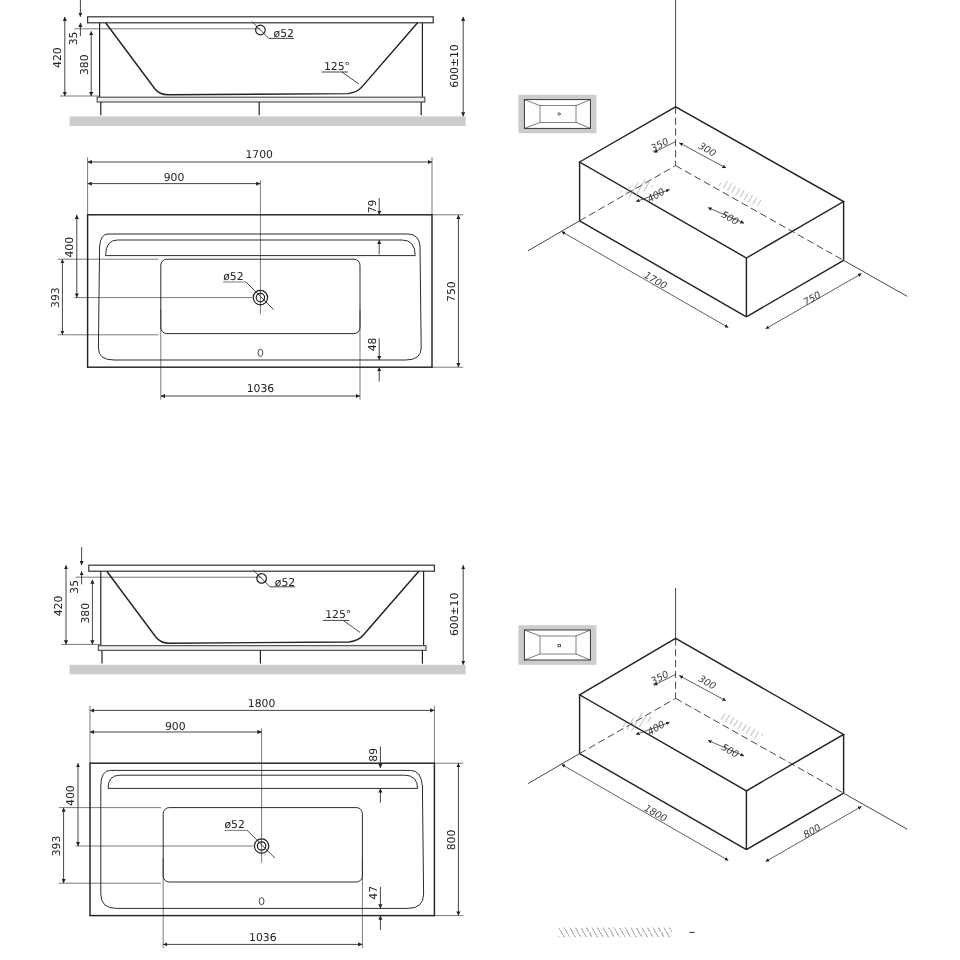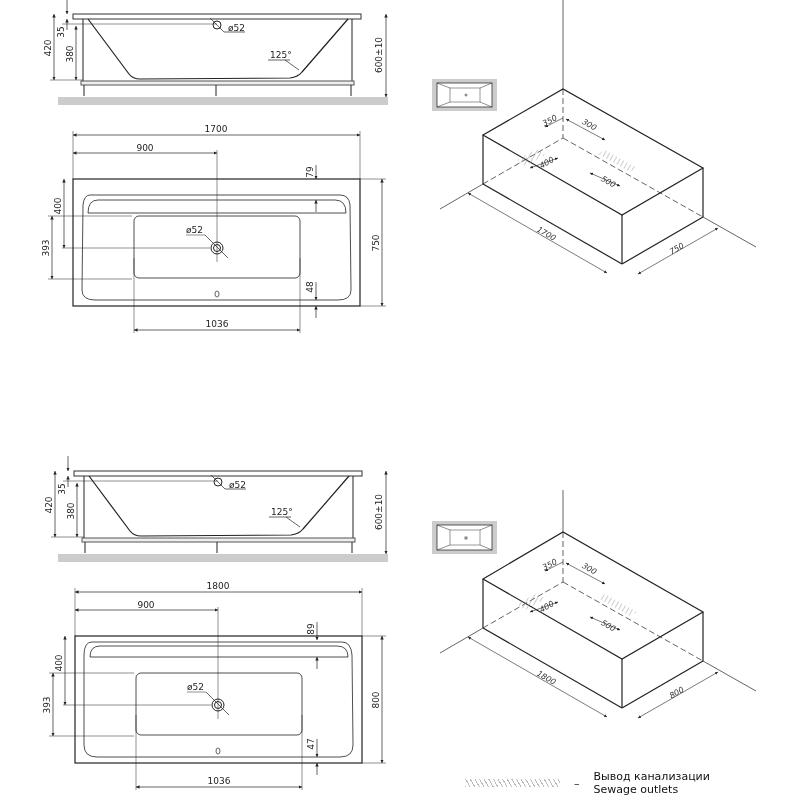--- a/index.html
+++ b/index.html
@@ -247,17 +247,13 @@
     <text class="ti" transform="translate(551,567) rotate(-28)" text-anchor="middle">350</text>
     <text class="ti" transform="translate(588,571) rotate(30)" text-anchor="middle">300</text>
     <text class="ti" transform="translate(548,609) rotate(-30)" text-anchor="middle">400</text>
     <text class="ti" transform="translate(607,628) rotate(30)" text-anchor="middle">500</text>
   </g>
 </svg>
 
 <div class="legend">
   <div class="hatch"></div>
   <span class="dash">–</span>
-  <div class="txt">
-    <div>Вывод канализации</div>
-    <div>Sewage outlets</div>
-  </div>
 </div>
 
 </body></html>

